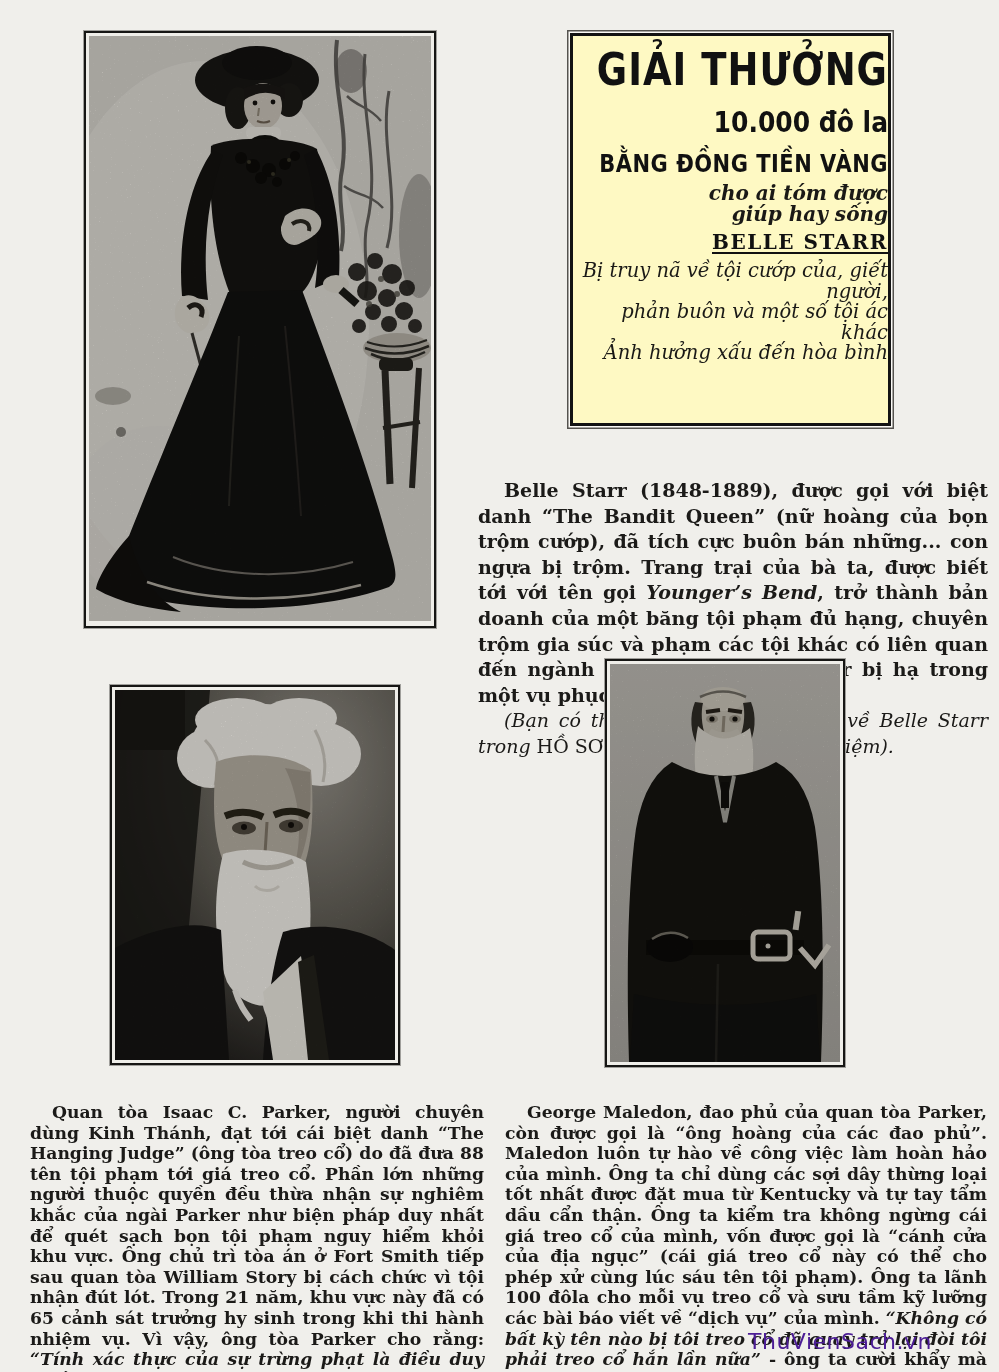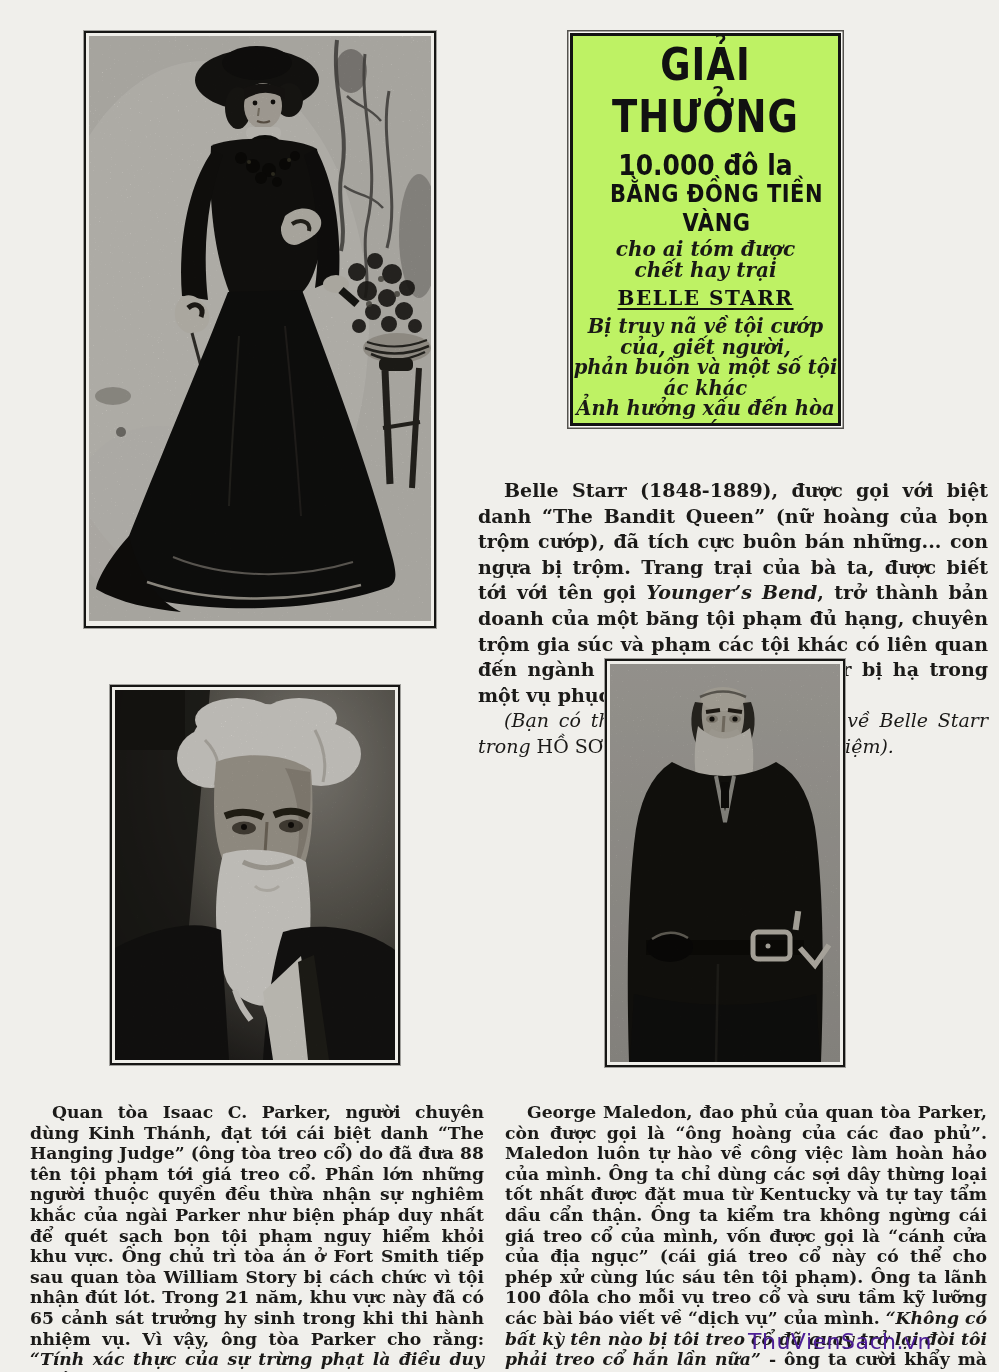--- a/index.html
+++ b/index.html
@@ -10,49 +10,49 @@
   }
   
   .photo-frame{
     position:absolute;box-sizing:border-box;
     border:2px solid #161614;padding:3px;background:#efeee9;
     box-shadow:0 0 0 1px #a09f9b;
   }
   .photo-frame svg{display:block;}
   
   .poster{
-    position:absolute;left:570px;top:33px;width:271px;height:393px;
-    box-sizing:border-box;background:#bef264;
+    position:absolute;left:570px;top:33px;width:321px;height:393px;
+    box-sizing:border-box;background:#fef9c3;
     border:3px solid #131313;
     box-shadow:0 0 0 1.5px #fbfaf6,0 0 0 3px #55534f;
-    text-align:center;overflow:hidden;
+    text-align:right;overflow:hidden;
   }
   .poster-title{
     margin-top:12px;font-family:"DejaVu Sans","Liberation Sans",sans-serif;
     font-weight:bold;font-size:37px;letter-spacing:1px;color:#111;
   }
   .poster-title span{display:inline-block;transform:scaleY(1.22);}
   .poster-amount{
     margin-top:17px;font-family:"DejaVu Sans","Liberation Sans",sans-serif;
     font-weight:bold;font-size:25px;color:#111;
   }
   .poster-amount span{display:inline-block;transform:scaleY(1.15);}
   .poster-payment{
-    margin-top:4px;font-family:"DejaVu Sans","Liberation Sans",sans-serif;
+    margin-top:15px;font-family:"DejaVu Sans","Liberation Sans",sans-serif;
     font-weight:bold;font-size:21px;letter-spacing:.5px;color:#111;padding-left:22px;
   }
   .poster-payment span{display:inline-block;transform:scaleY(1.2);}
   .poster-line{font-style:italic;font-weight:bold;font-size:20px;line-height:21px;color:#1716144;}
   .poster-intro{margin-top:7px;}
   .poster-line, .poster-charge{color:#1a1916;}
   .poster-name{
     margin-top:3px;font-weight:bold;font-size:20px;line-height:29px;letter-spacing:1.5px;
     text-decoration:underline;text-underline-offset:3px;color:#111;
   }
-  .poster-charge{font-style:italic;font-weight:bold;font-size:19.5px;line-height:20.5px;}
+  .poster-charge{font-style:italic;font-weight:normal;font-size:19.5px;line-height:20.5px;}
   .poster-charges{margin-top:4px;}
   
   .para{position:absolute;text-align:justify;font-weight:bold;}
   .para p{margin:0;}
   .belle-text{left:478px;top:441px;width:510px;font-size:19px;line-height:25.6px;}
   .belle-text .lead{text-indent:26px;margin-top:37px;}
   .belle-note{font-weight:normal;font-style:italic;text-indent:26px;margin-top:1px;}
   .belle-note .caps{font-style:normal;}
   .col-text{font-size:17.2px;line-height:20.6px;}
   .parker-text{left:30px;top:1102px;width:454px;}
@@ -182,27 +182,27 @@
       <rect width="342" height="585" filter="url(#g1)" opacity=".22"></rect>
     </svg>
   </div>
 
   <div class="poster">
     <div class="poster-title"><span>GIẢI THƯỞNG</span></div>
     <div class="poster-amount"><span>10.000 đô la</span></div>
     <div class="poster-payment"><span>BẰNG ĐỒNG TIỀN VÀNG</span></div>
     <div class="poster-intro">
       <div class="poster-line">cho ai tóm được</div>
-      <div class="poster-line">chết hay trại</div>
+      <div class="poster-line">giúp hay sống</div>
     </div>
     <div class="poster-name">BELLE STARR</div>
     <div class="poster-charges">
       <div class="poster-charge">Bị truy nã về tội cướp của, giết người,</div>
       <div class="poster-charge">phản buôn và một số tội ác khác</div>
-      <div class="poster-charge">Ảnh hưởng xấu đến hòa cướp</div>
+      <div class="poster-charge">Ảnh hưởng xấu đến hòa bình</div>
     </div>
 
   </div>
 
   <div class="para belle-text">
     <p class="lead"><span>Belle Starr (1848-1889), được gọi với biệt danh “The Bandit Queen” (nữ hoàng của bọn trộm cướp), đã tích cực buôn bán những... con ngựa bị trộm. Trang trại của bà ta, được biết tới với tên gọi </span><span class="it">Younger’s Bend</span><span>, trở thành bản doanh của một băng tội phạm đủ hạng, chuyên trộm gia súc và phạm các tội khác có liên quan đến ngành chăn nuôi. Belle Starr bị hạ trong một vụ phục kích vào năm 1889.</span></p>
     <p class="belle-note"><span>(Bạn có thể đọc thêm chuyện kể về Belle Starr trong </span><span class="caps">HỒ SƠ LUCKY I</span><span> của anh chủ nhiệm).</span></p>
   </div>
 
   <div class="photo-frame" style="left:110px;top:685px;width:290px;height:380px;">

